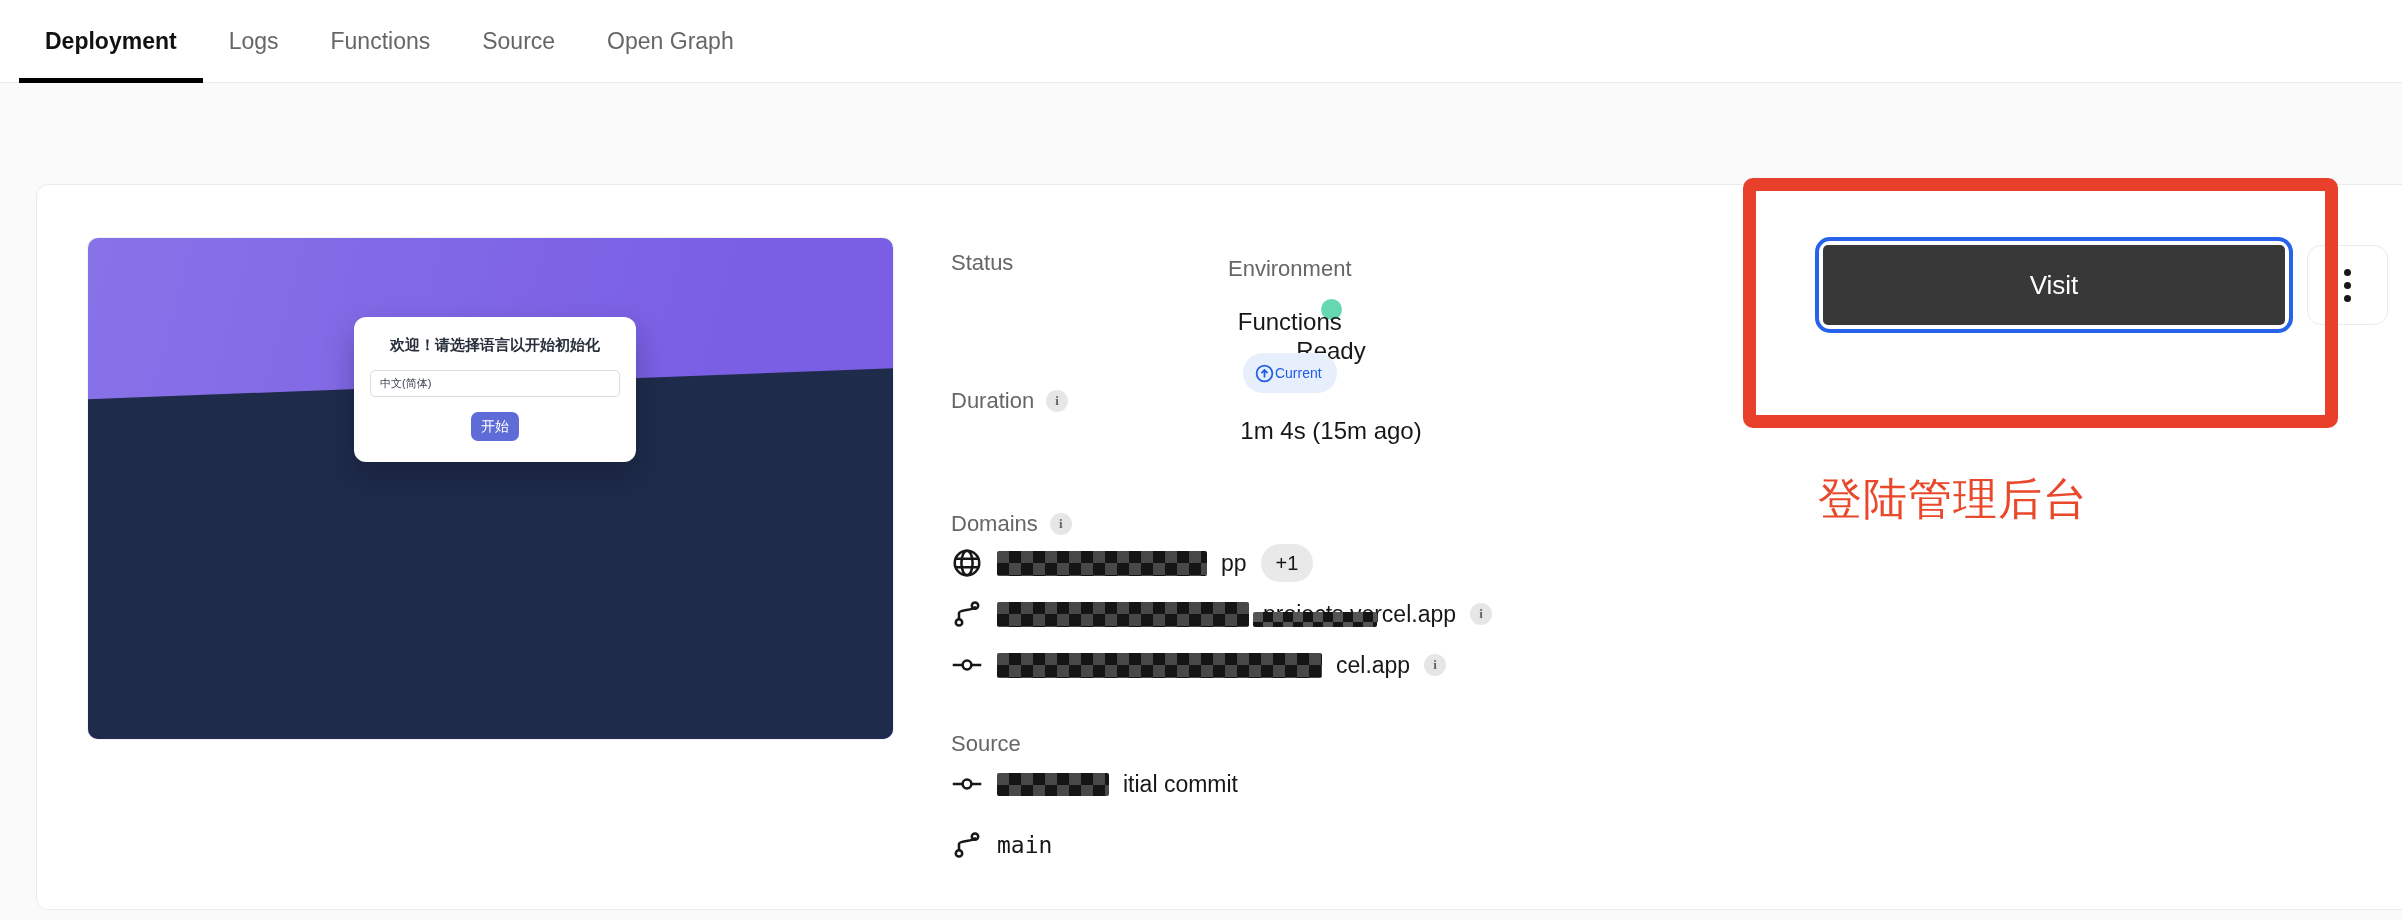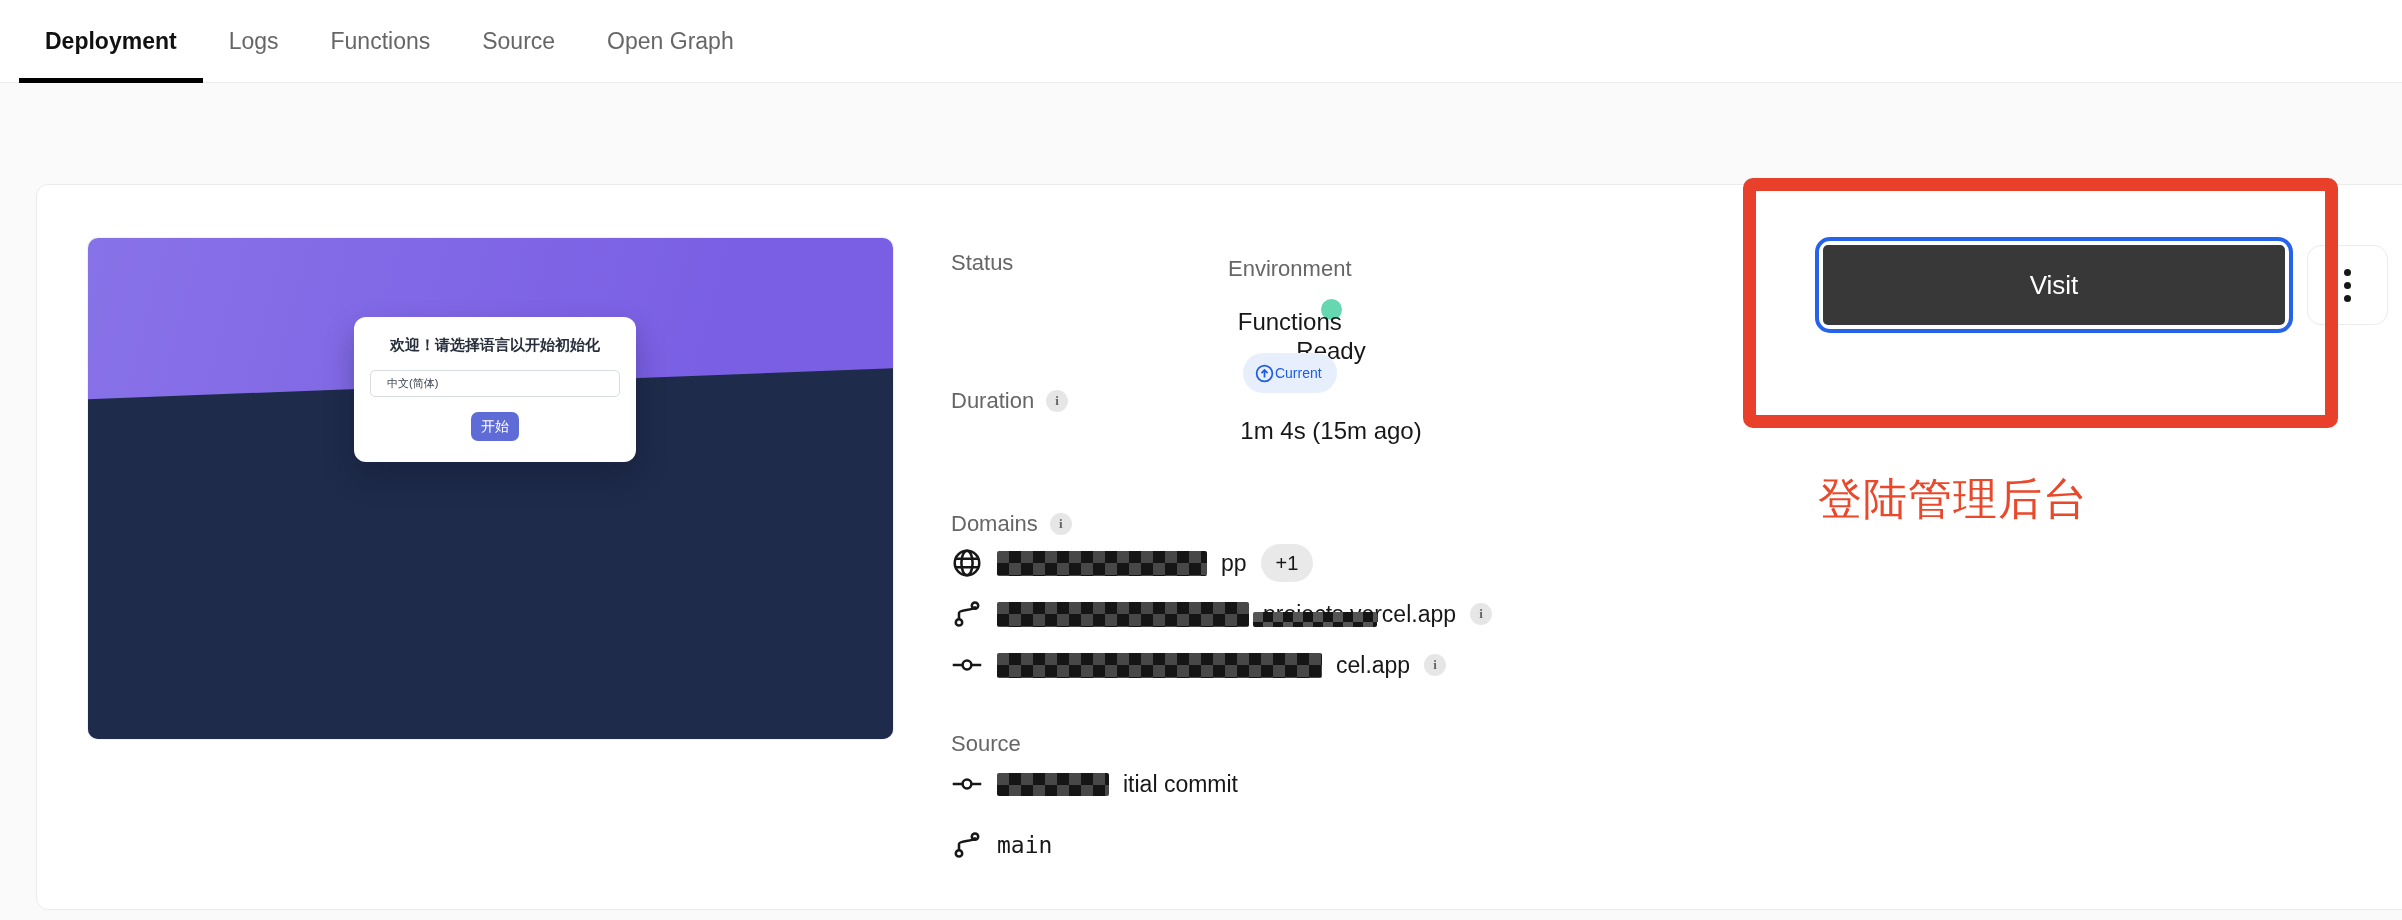--- a/index.html
+++ b/index.html
@@ -41,21 +41,21 @@
   }
   .pdialog{
     position:absolute;left:266px;top:79px;width:282px;height:145px;
     background:#fff;border-radius:12px;box-shadow:0 14px 30px rgba(10,16,40,.28);
   }
   .pdialog .ptitle{
     margin-top:19px;text-align:center;font-size:15px;font-weight:700;color:#272e3b;
   }
   .pdialog .pselect{
     margin:15px 16px 0;height:27px;border:1px solid #d8dce3;border-radius:5px;
-    display:flex;align-items:center;padding-left:16px;font-size:11px;color:#3c4350;
+    display:flex;align-items:center;padding-left:9px;font-size:11px;color:#3c4350;
     box-sizing:border-box;background:#fff;
   }
   .pdialog .pbtn{
     margin:15px auto 0;width:48px;height:29px;border-radius:7px;background:#5f6cd8;
     color:#fff;font-size:14px;display:flex;align-items:center;justify-content:center;
   }
   
   .info-col{position:absolute;left:914px;top:65px;width:760px;}
   .env-col{position:absolute;left:1191px;top:71px;}
   .sec-label{font-size:22px;color:#666;display:flex;align-items:center;gap:12px;line-height:26px;}

